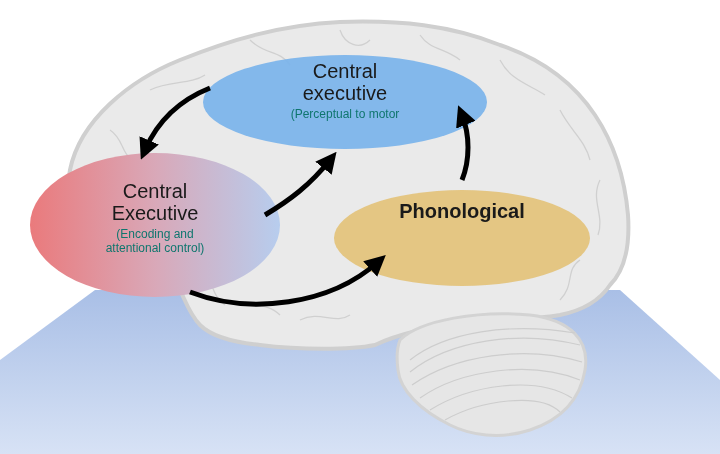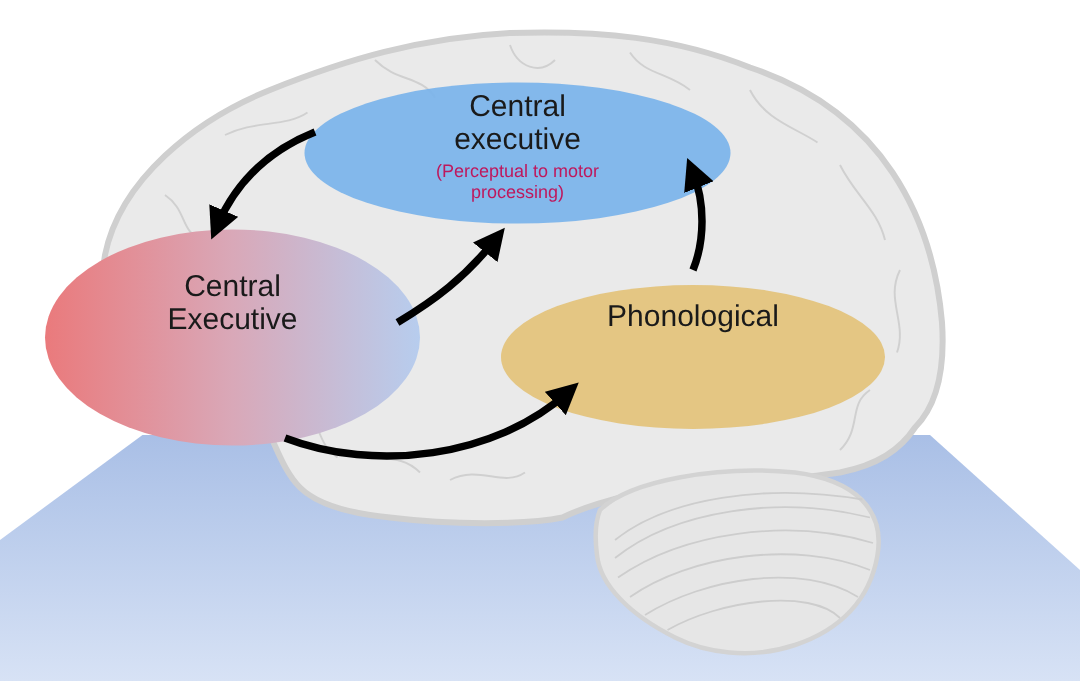--- a/index.html
+++ b/index.html
@@ -1,20 +1,20 @@
 <!DOCTYPE html>
 <html><head>
 <meta charset="utf-8">
 <style>
   html, body { margin: 0; padding: 0; background: #ffffff; }
   body { width: 720px; height: 454px; overflow: hidden; position: relative; font-family: "Liberation Sans", sans-serif; }
   #stage { position: absolute; left: 0; top: 0; width: 580px; height: 454px; }
   .node-text { position: absolute; text-align: center; color: #1a1a1a; pointer-events: none; }
   .title { font-size: 20px; line-height: 22px; }
-  .sub { font-size: 12px; line-height: 14px; color: #be185d; margin-top: 3px; }
+  .sub { font-size: 12px; line-height: 14px; color: #0f766e; margin-top: 3px; }
 </style>
 </head>
 <body>
 
 <div id="stage">
   <svg width="720" height="454" viewBox="0 0 720 454">
     <defs>
       <linearGradient id="platGrad" x1="0" y1="0" x2="0" y2="1">
         <stop offset="0" stop-color="#a9bfe6"></stop>
         <stop offset="1" stop-color="#d7e2f5"></stop>
@@ -74,25 +74,28 @@
     <path d="M190,292 C250,315 330,305 378,262" stroke="#000" stroke-width="5" fill="none" marker-end="url(#arrowHead)"></path>
     <path d="M462,180 C470,160 470,135 462,115" stroke="#000" stroke-width="5" fill="none" marker-end="url(#arrowHead)"></path>
   </svg>
 
   
   <div class="node-text" style="left:255px; top:60px; width:180px;">
     <div class="title">Central</div>
     <div class="title">executive</div>
     <div class="sub">
       <div>(Perceptual to motor</div>
-      <div>processing)</div>
     </div>
   </div>
 
   <div class="node-text" style="left:60px; top:180px; width:190px;">
     <div class="title">Central</div>
     <div class="title">Executive</div>
+    <div class="sub">
+      <div>(Encoding and</div>
+      <div>attentional control)</div>
+    </div>
   </div>
 
-  <div class="node-text" style="left:372px; top:200px; width:180px;">
+  <div class="node-text" style="left:372px; top:200px; width:180px;font-weight:bold;">
     <div class="title">Phonological</div>
   </div>
 </div>
 
 </body></html>

